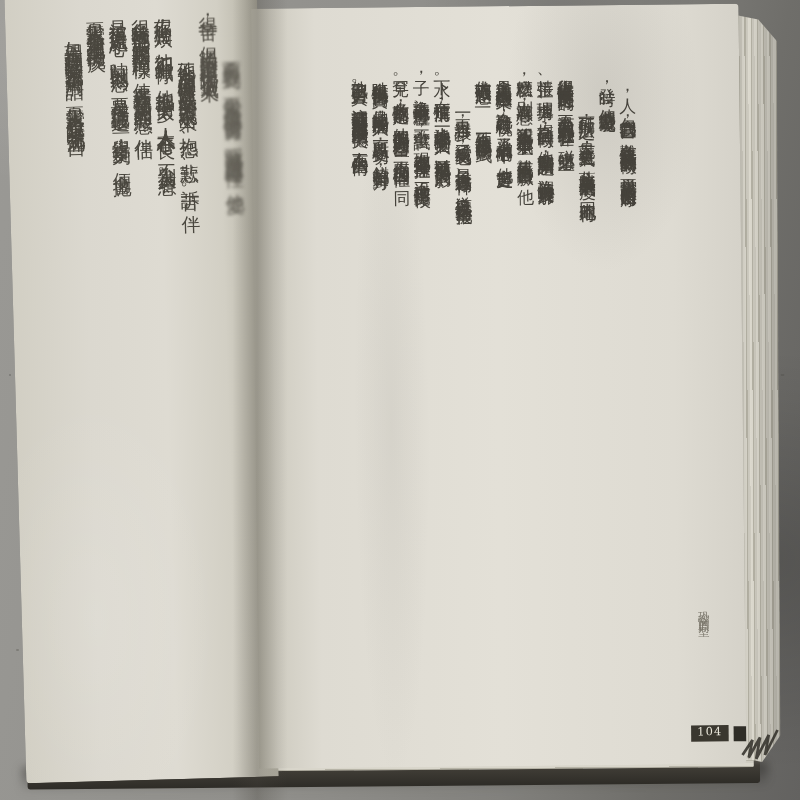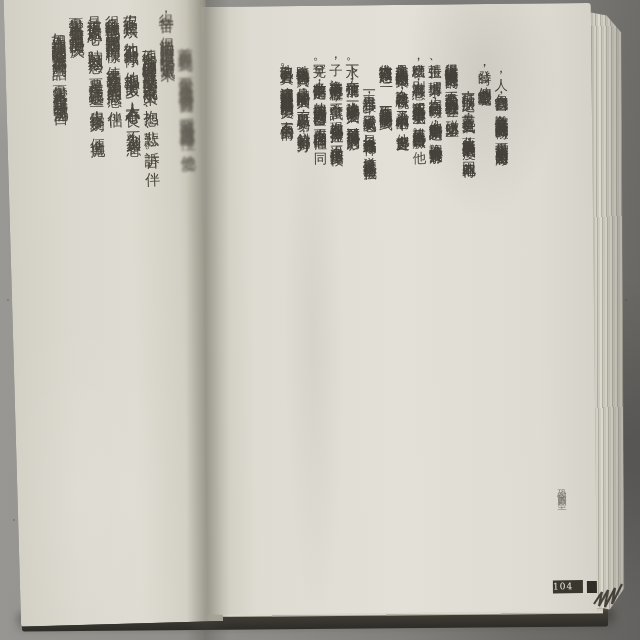--- a/index.html
+++ b/index.html
@@ -70,21 +70,21 @@
   .ind2l{padding-top:34px;}
   .blur1{filter:blur(1.1px);opacity:.78;}
   .blur2{filter:blur(.45px);opacity:.92;}
 
   
   .chapter-label{position:absolute;right:28px;top:478px;
     writing-mode:vertical-rl;text-orientation:upright;
     font-size:9px;letter-spacing:3px;color:#7b776c;}
   .folio-row{position:absolute;right:-22px;top:577px;display:flex;align-items:center;}
   .folio-box{width:30px;height:13px;background:#3a372f;color:#eae7db;
-    font-size:9px;line-height:13px;text-align:left;
+    font-size:9px;line-height:13px;text-align:center;
     font-family:"DejaVu Serif",serif;letter-spacing:1px;}
   .folio-bar{width:32px;height:12px;background:#2f2d27;margin-left:4px;}
   .edge-mark{position:absolute;left:592px;top:566px;width:34px;height:46px;}
 </style>
 </head>
 <body>
 
 <div class="speckle"></div>
 
 <div class="book-shadow"></div>

